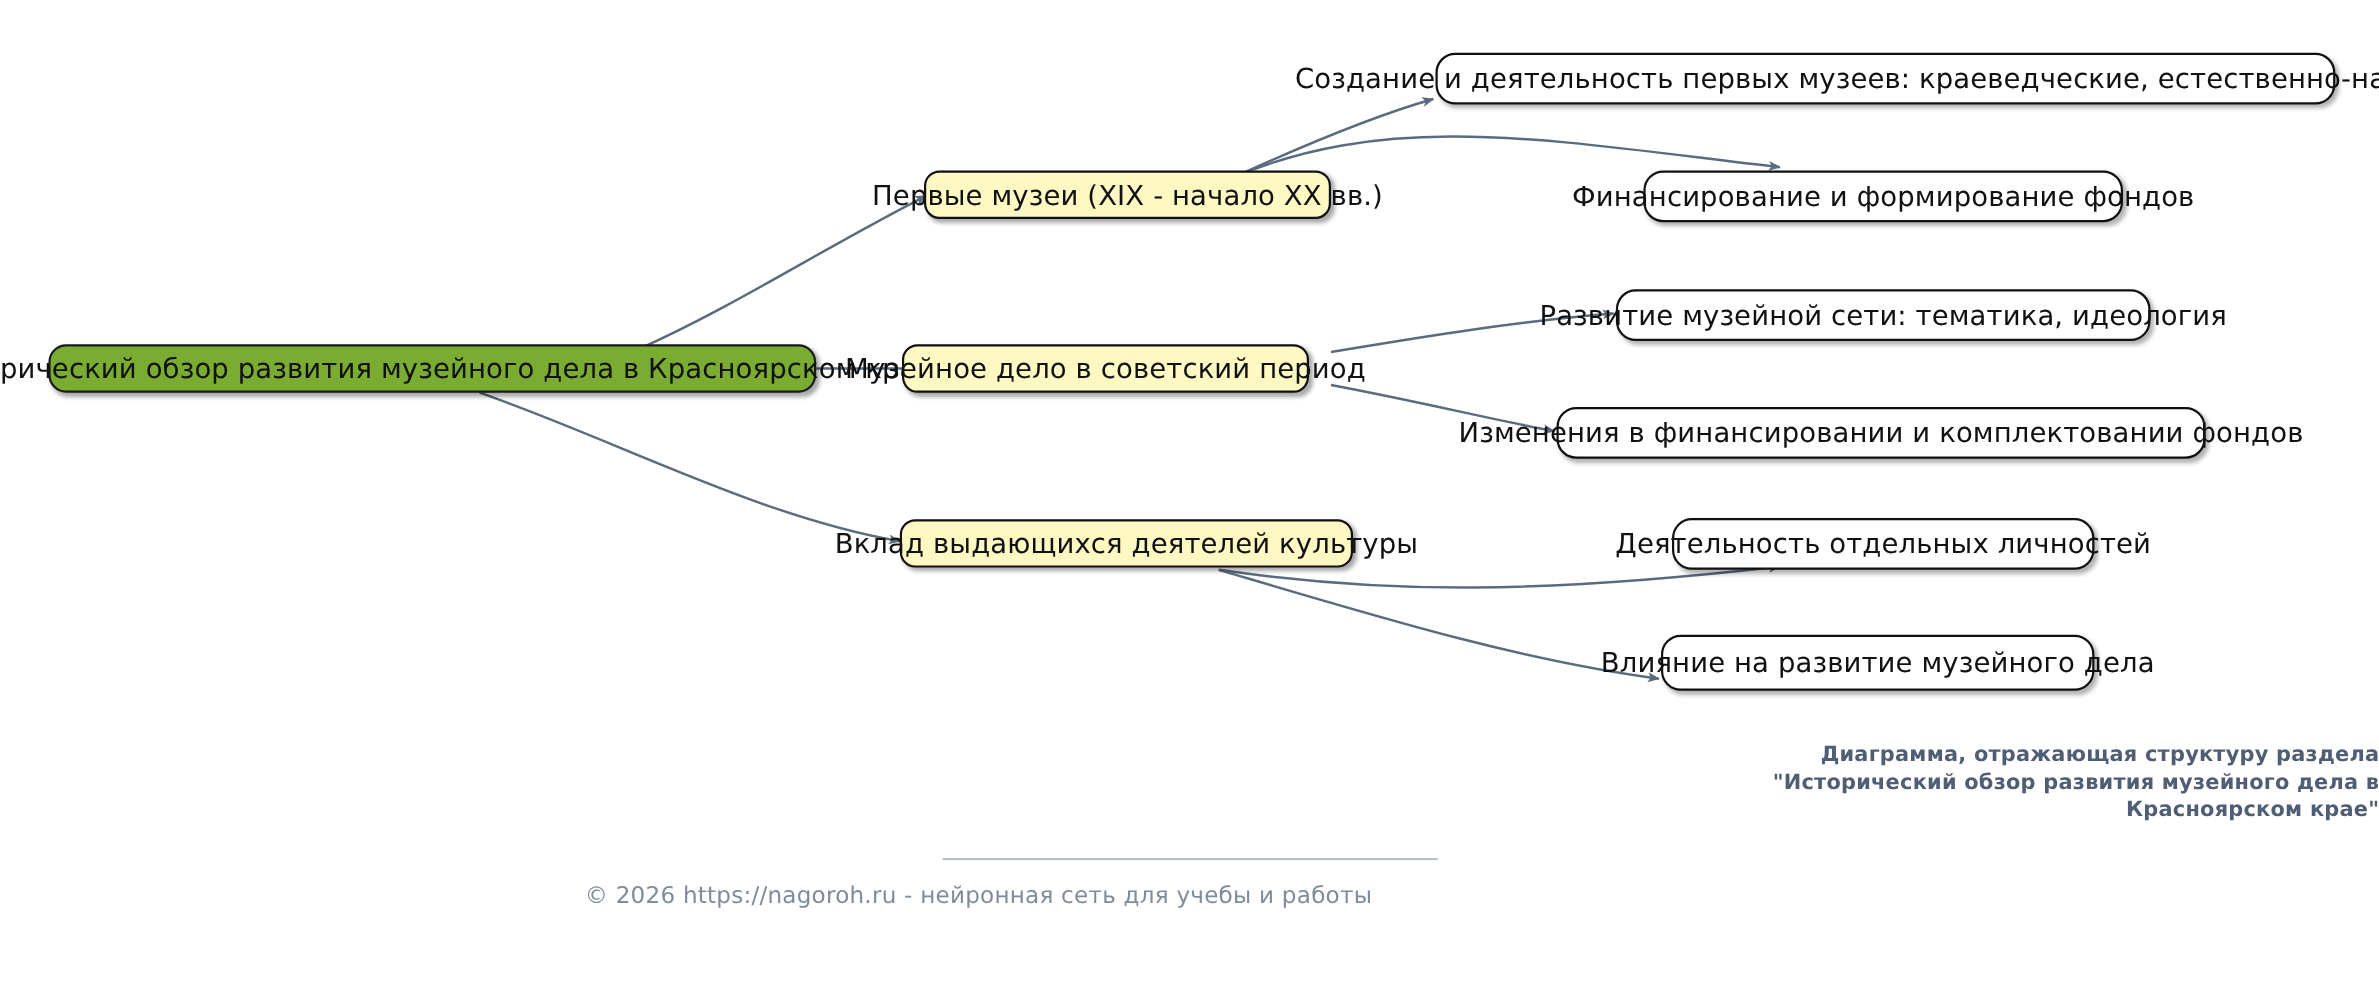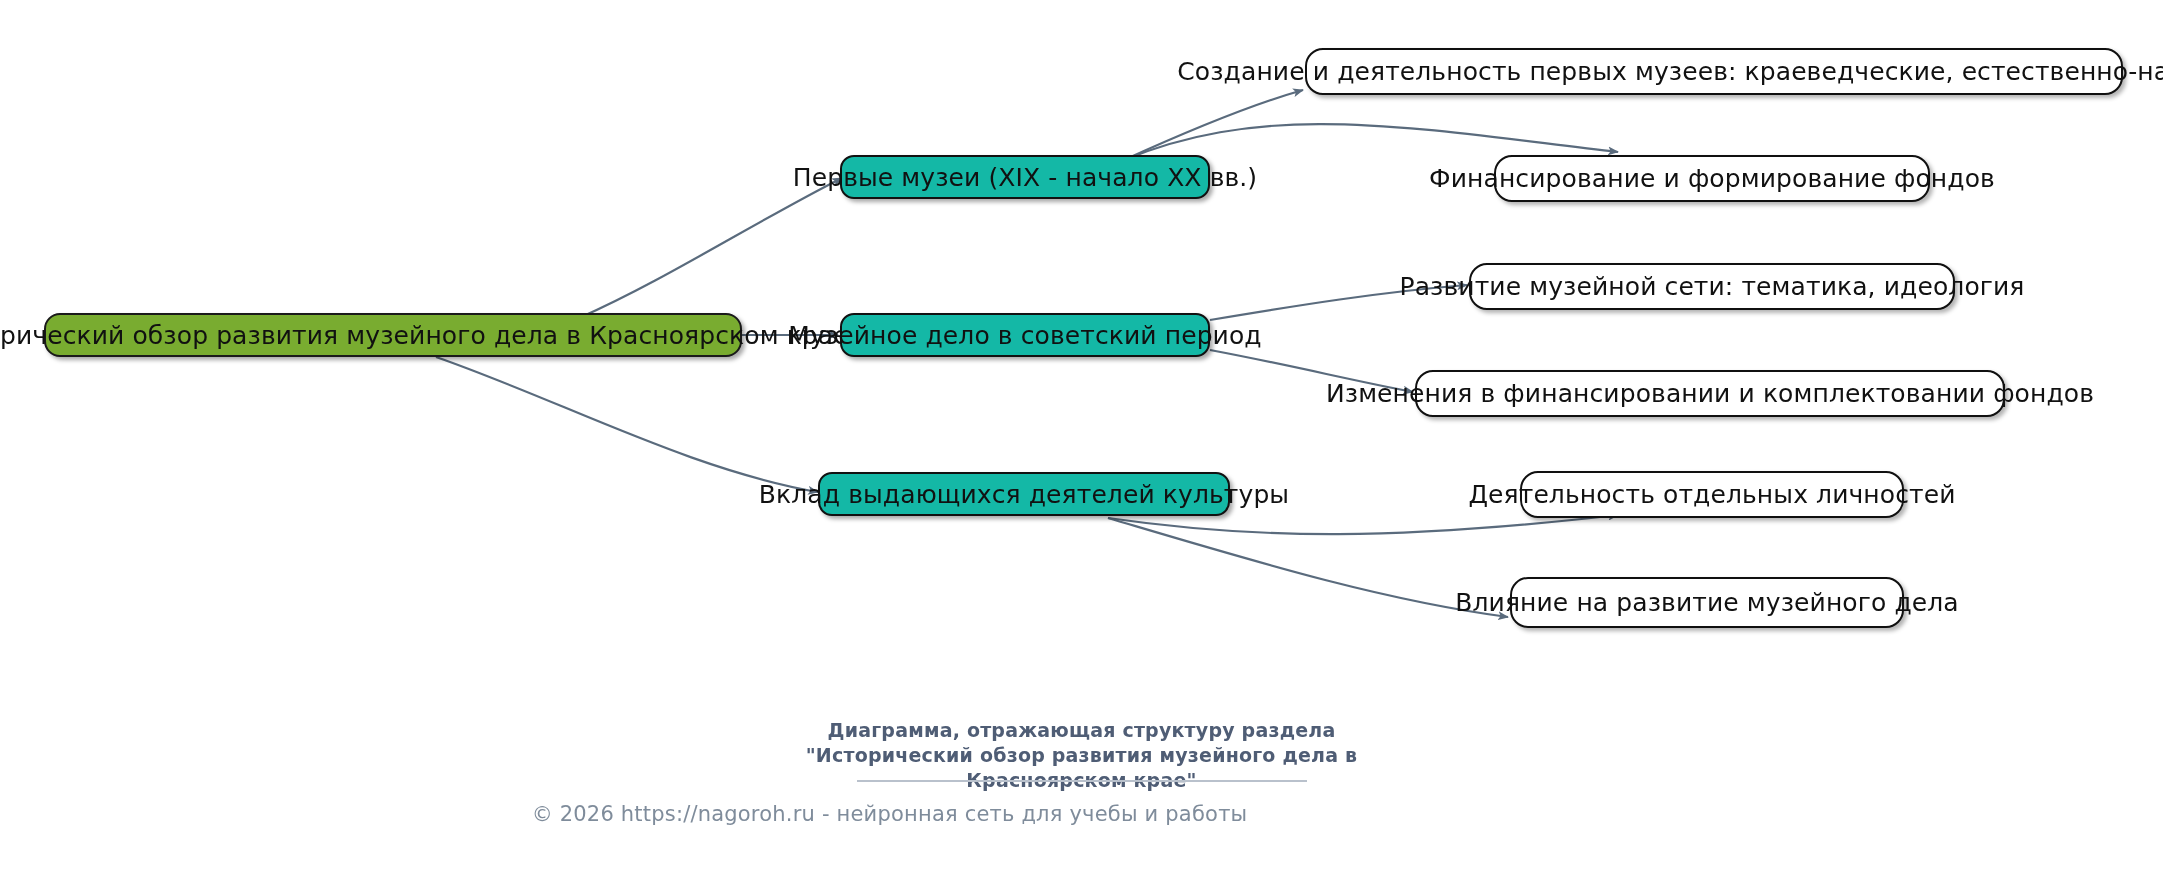--- a/index.html
+++ b/index.html
@@ -39,39 +39,39 @@
     letter-spacing: 0.1px;
   }
   .node-root {
     background: #79ac30;
     border: 2px solid #1a1a1a;
     color: #111111;
     border-radius: 16px;
     box-shadow: 3px 3px 4px rgba(0,0,0,0.34);
   }
   .node-branch {
-    background: #14b8a6;
+    background: #fef9c3;
     border: 2px solid #111111;
     color: #111111;
     border-radius: 14px;
     box-shadow: 3px 3px 4px rgba(0,0,0,0.34);
   }
   .node-leaf {
     background: #ffffff;
     border: 2px solid #101010;
     color: #111111;
     border-radius: 18px;
     box-shadow: 3px 3px 4px rgba(0,0,0,0.30);
   }
   .caption {
     position: absolute;
     left: 0;
-    top: 718px;
+    top: 674px;
     width: 2163px;
-    text-align: center;
+    text-align: right;
     color: #4f5d75;
     font-size: 19px;
     font-weight: bold;
     line-height: 25px;
     letter-spacing: 0.2px;
   }
   .caption-line {
     display: block;
   }
   .divider {
@@ -119,21 +119,21 @@
 
       <path d="M 1108,518 C 1260,540 1400,540 1618,515"></path>
       <path d="M 1108,518 C 1250,560 1380,600 1508,617"></path>
     </g>
   </svg>
 
   <div class="node node-root" style="left:44px; top:313px; width:698px; height:44px;">Исторический обзор развития музейного дела в Красноярском крае</div>
 
   <div class="node node-branch" style="left:840px; top:155px; width:370px; height:44px;">Первые музеи (XIX - начало XX вв.)</div>
 
-  <div class="node node-branch" style="left:840px; top:313px; width:370px; height:44px;">Музейное дело в советский период</div>
+  <div class="node node-branch" style="left:820px; top:313px; width:370px; height:44px;">Музейное дело в советский период</div>
 
   <div class="node node-branch" style="left:818px; top:472px; width:412px; height:44px;">Вклад выдающихся деятелей культуры</div>
 
   <div class="node node-leaf" style="left:1305px; top:48px; width:818px; height:47px;">Создание и деятельность первых музеев: краеведческие, естественно-научные</div>
 
   <div class="node node-leaf" style="left:1494px; top:155px; width:436px; height:47px;">Финансирование и формирование фондов</div>
 
   <div class="node node-leaf" style="left:1469px; top:263px; width:486px; height:47px;">Развитие музейной сети: тематика, идеология</div>
 
   <div class="node node-leaf" style="left:1415px; top:370px; width:590px; height:47px;">Изменения в финансировании и комплектовании фондов</div>

